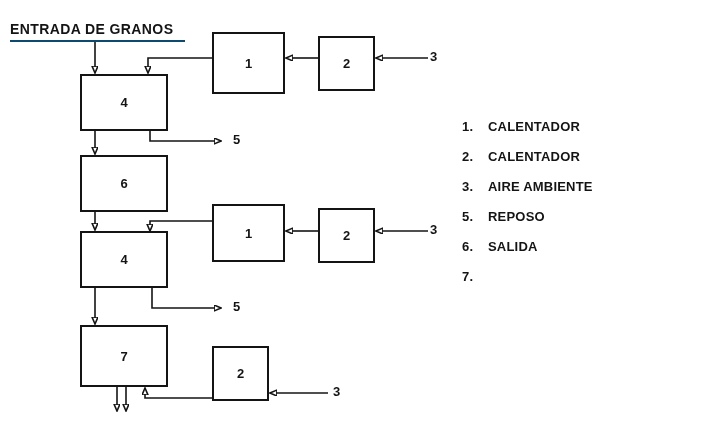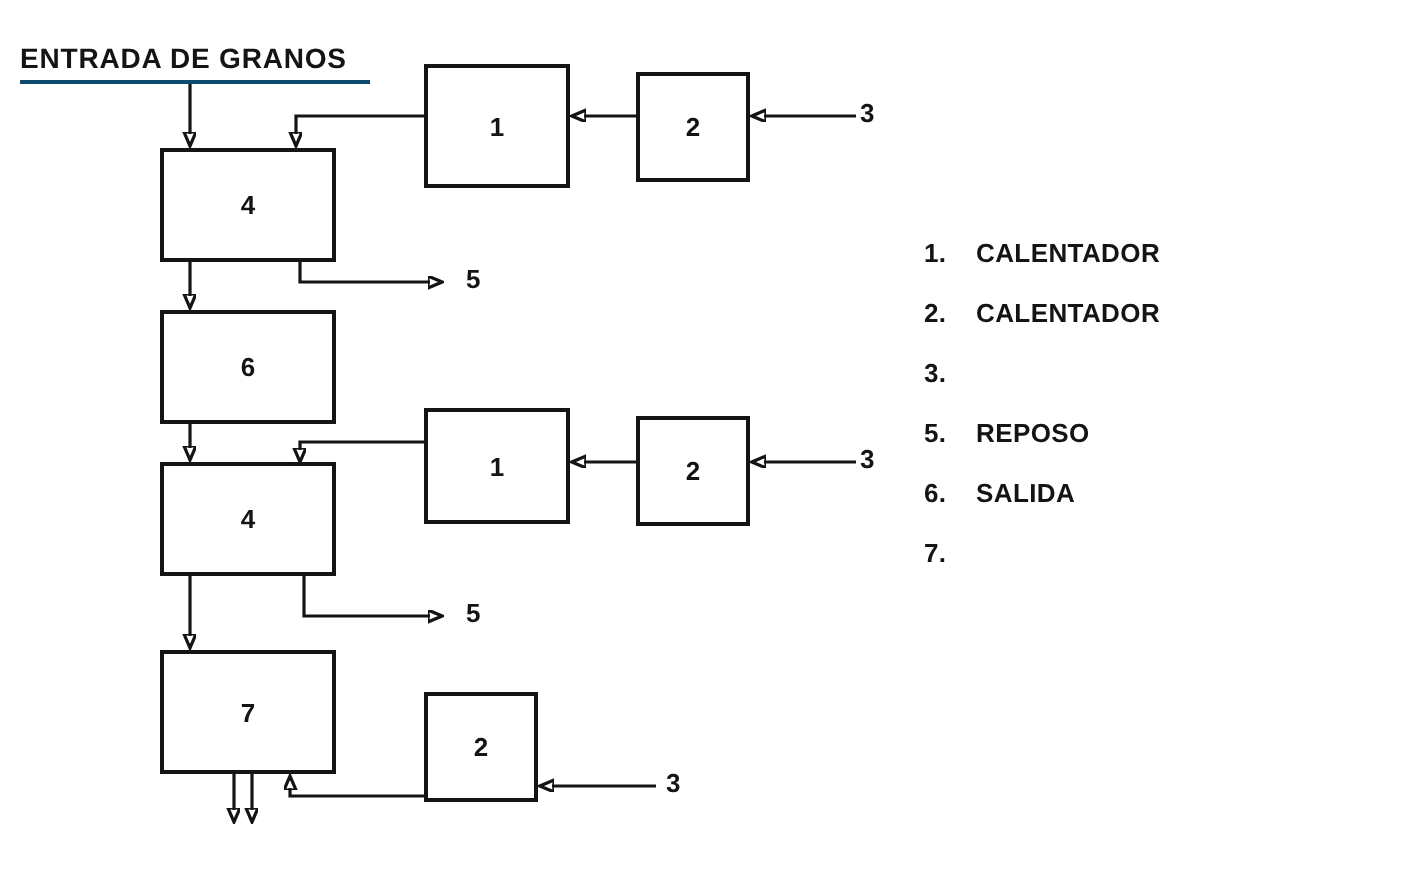--- a/index.html
+++ b/index.html
@@ -149,20 +149,21 @@
     <div class="legend-row">
       <span class="legend-num">1.</span>
       <span class="legend-label">CALENTADOR</span>
     </div>
     <div class="legend-row">
       <span class="legend-num">2.</span>
       <span class="legend-label">CALENTADOR</span>
     </div>
     <div class="legend-row">
       <span class="legend-num">3.</span>
+      <span class="legend-label">AIRE AMBIENTE</span>
     </div>
     <div class="legend-row">
       <span class="legend-num">5.</span>
       <span class="legend-label">REPOSO</span>
     </div>
     <div class="legend-row">
       <span class="legend-num">6.</span>
       <span class="legend-label">SALIDA</span>
     </div>
     <div class="legend-row">

